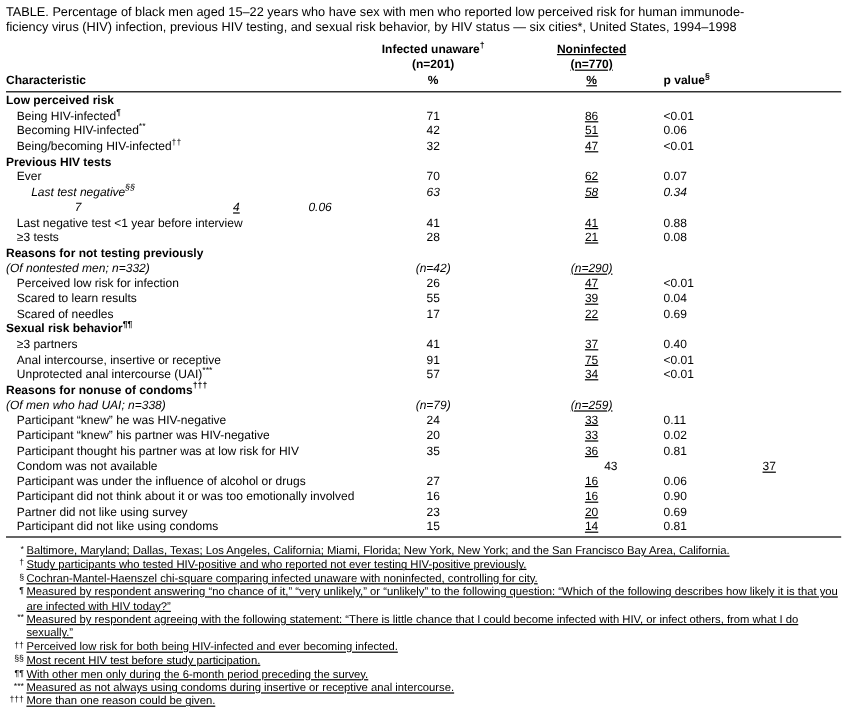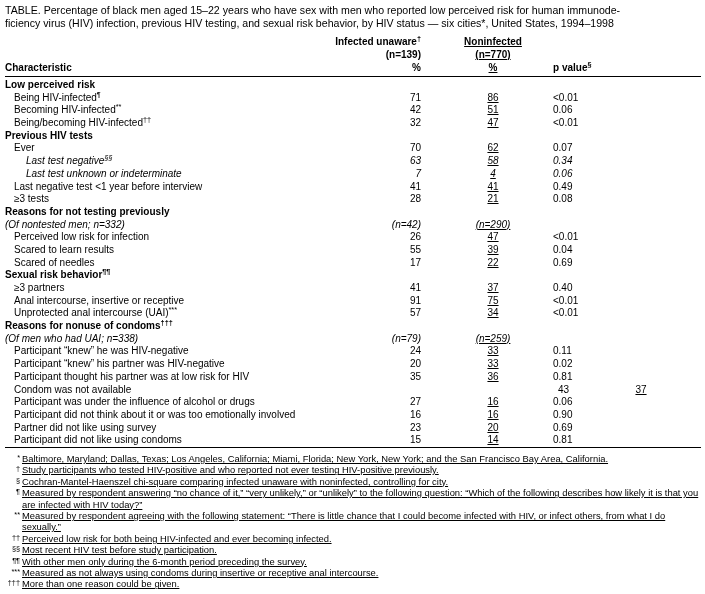--- a/index.html
+++ b/index.html
@@ -8,21 +8,21 @@
     width:705px; height:594px; overflow:hidden;
     font-family:"Liberation Sans", sans-serif;
     color:#000;
   }
   .page { width:705px; height:594px; padding:4px 4px 0 5px; background:#fff; }
   .title { font-weight:normal; font-size:10.6px; line-height:13px; }
   .thead { margin-top:5px; margin-bottom:2px; }
   .hrow { display:flex; line-height:13px; font-size:10px; font-weight:bold; align-items:flex-end; }
   .label { flex:1; white-space:nowrap; }
   .cell { white-space:nowrap; }
-  .c1 { width:120px; text-align:right; }
+  .c1 { width:120px; text-align:center; }
   .c2 { width:120px; text-align:center; margin-left:12px;text-decoration:underline; }
   .p  { width:148px; text-align:left; padding-right:74px; }
   .rule { border-top:1px solid #000; }
   .tbody { padding-top:2px; }
   .row { display:flex; height:12.7px; line-height:12.7px; font-size:10px; }
   .row.section .label { font-weight:bold; }
   .italic { font-style:italic; }
   .ind1 .label { padding-left:9px; }
   .ind2 .label { padding-left:21px; }
   sup { font-size:7.3px; line-height:0; vertical-align:super; }
@@ -43,21 +43,21 @@
 
   <div class="thead">
     <div class="hrow">
       <span class="label"></span>
       <span class="cell c1"><span>Infected unaware</span><sup>†</sup></span>
       <span class="cell c2">Noninfected</span>
       <span class="cell p"></span>
     </div>
     <div class="hrow">
       <span class="label"></span>
-      <span class="cell c1">(n=139)</span>
+      <span class="cell c1">(n=201)</span>
       <span class="cell c2">(n=770)</span>
       <span class="cell p"></span>
     </div>
     <div class="hrow">
       <span class="label">Characteristic</span>
       <span class="cell c1">%</span>
       <span class="cell c2">%</span>
       <span class="cell p"><span>p value</span><sup>§</sup></span>
     </div>
   </div>
@@ -95,30 +95,29 @@
         <span class="cell c2">62</span>
         <span class="cell p">0.07</span>
       </div>
       <div class="row ind2">
         <span class="label italic">Last test negative<sup>§§</sup></span>
         <span class="cell c1 italic">63</span>
         <span class="cell c2 italic">58</span>
         <span class="cell p italic">0.34</span>
       </div>
       <div class="row ind2">
-        <span class="label italic">Last test unknown or indeterminate</span>
         <span class="cell c1 italic">7</span>
         <span class="cell c2 italic">4</span>
         <span class="cell p italic">0.06</span>
       </div>
       <div class="row ind1">
         <span class="label">Last negative test &lt;1 year before interview</span>
         <span class="cell c1">41</span>
         <span class="cell c2">41</span>
-        <span class="cell p">0.49</span>
+        <span class="cell p">0.88</span>
       </div>
       <div class="row ind1">
         <span class="label">≥3 tests</span>
         <span class="cell c1">28</span>
         <span class="cell c2">21</span>
         <span class="cell p">0.08</span>
       </div>
       <div class="row section">
         <span class="label">Reasons for not testing previously</span>
       </div>

